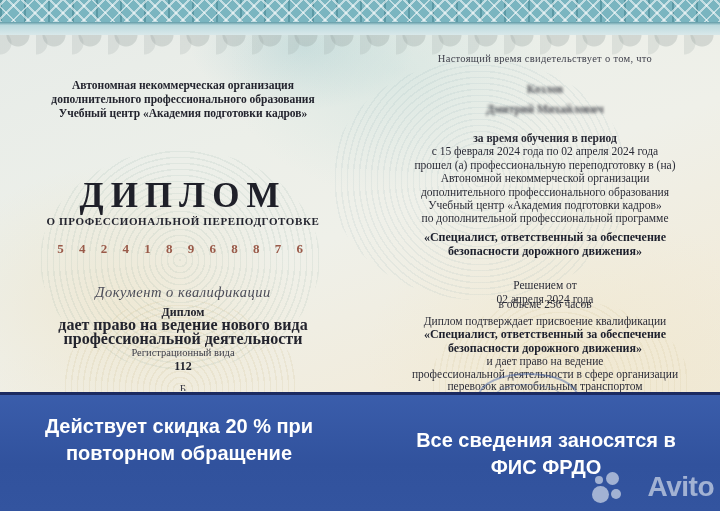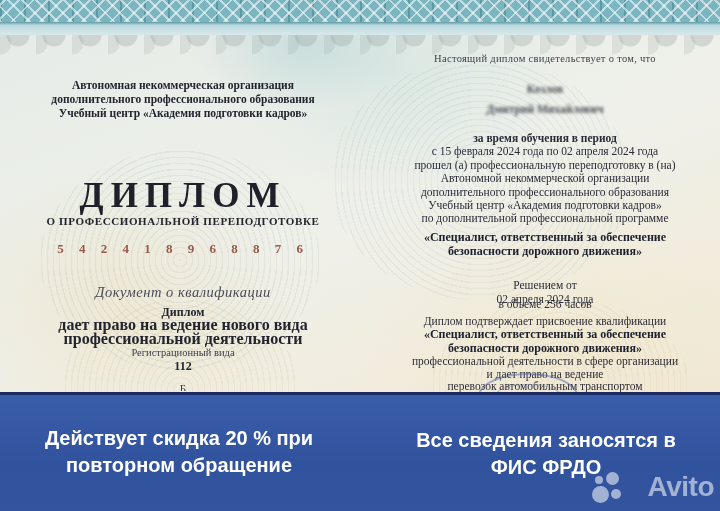--- a/index.html
+++ b/index.html
@@ -70,21 +70,21 @@
   .stamp { position:absolute; left:478px; top:373px; width:100px; height:46px; border-radius:50%;
     border:2.5px solid rgba(64,98,170,.45); z-index:2; }
   .stamp-inner { position:absolute; left:14px; top:9px; width:68px; height:26px; border-radius:50%;
     border:1.5px solid rgba(64,98,170,.35); }
 
   
   .banner { position:absolute; left:0; top:392px; width:720px; height:119px; z-index:5;
     background:linear-gradient(#3a5dab, #31529d 60%, #33549f);
     border-top:3px solid #1b2a60; font-family:"Liberation Sans","DejaVu Sans",sans-serif; }
   .promo { position:absolute; color:#fff; font-weight:700; font-size:20px; line-height:27px; text-align:center; }
-  .promo-left { left:14px; top:30px; width:330px; }
+  .promo-left { left:14px; top:18px; width:330px; }
   .promo-right { left:388px; top:32px; width:316px; }
 
   
   .avito { position:absolute; right:6px; bottom:8px; display:flex; align-items:center; gap:23px; z-index:6; opacity:.62; }
   .dots { position:relative; width:33px; height:31px; }
   .dot { position:absolute; border-radius:50%; background:#e7ecf4; }
   .d1 { left:3px; top:4px; width:8px; height:8px; }
   .d2 { left:14px; top:0px; width:13px; height:13px; }
   .d3 { left:0px; top:14px; width:17px; height:17px; }
   .d4 { left:19px; top:17px; width:10px; height:10px; }
@@ -120,21 +120,21 @@
       <div class="abs rights">
         <div>дает право на ведение нового вида</div>
         <div>профессиональной деятельности</div>
       </div>
       <div class="abs reglab">Регистрационный вида</div>
       <div class="abs regnum">112</div>
       <div class="abs clipped">Б</div>
     </div>
 
     <div class="col col-right">
-      <div class="abs intro">Настоящий диплом свидетельствует о том, что</div>
+      <div class="abs intro">Настоящий время свидетельствует о том, что</div>
       <div class="abs surname blurline">Козлов</div>
       <div class="abs fullname blurline">Дмитрий Михайлович</div>
       <div class="abs body7">
         <div class="b1">за время обучения в период</div>
         <div>с 15 февраля 2024 года по 02 апреля 2024 года</div>
         <div>прошел (а) профессиональную переподготовку в (на)</div>
         <div>Автономной некоммерческой организации</div>
         <div>дополнительного профессионального образования</div>
         <div>Учебный центр «Академия подготовки кадров»</div>
         <div>по дополнительной профессиональной программе</div>
@@ -147,22 +147,22 @@
       <div class="abs decision">
         <div>Решением от</div>
         <div>02 апреля 2024 года</div>
       </div>
       <div class="abs confirm">Диплом подтверждает присвоение квалификации</div>
       <div class="abs qual2">
         <div>«Специалист, ответственный за обеспечение</div>
         <div>безопасности дорожного движения»</div>
       </div>
       <div class="abs closing">
+        <div>и дает право на ведение</div>
         <div>профессиональной деятельности в сфере организации</div>
-        <div>и дает право на ведение</div>
         <div>перевозок автомобильным транспортом</div>
       </div>
     </div>
   </div>
 
   <div class="stamp">
     <div class="stamp-inner"></div>
   </div>
 
   <div class="banner">

